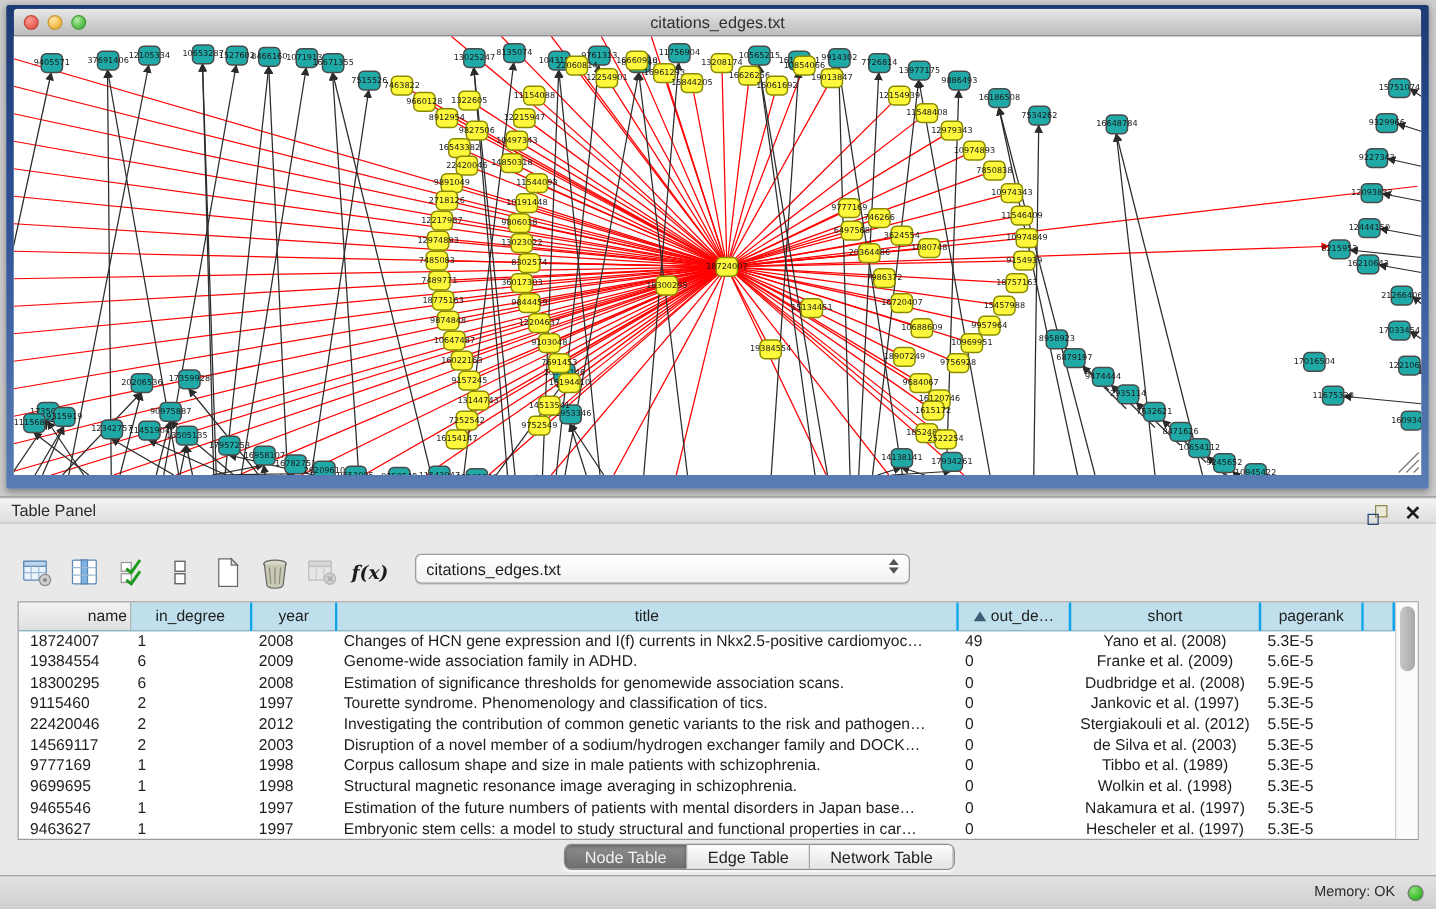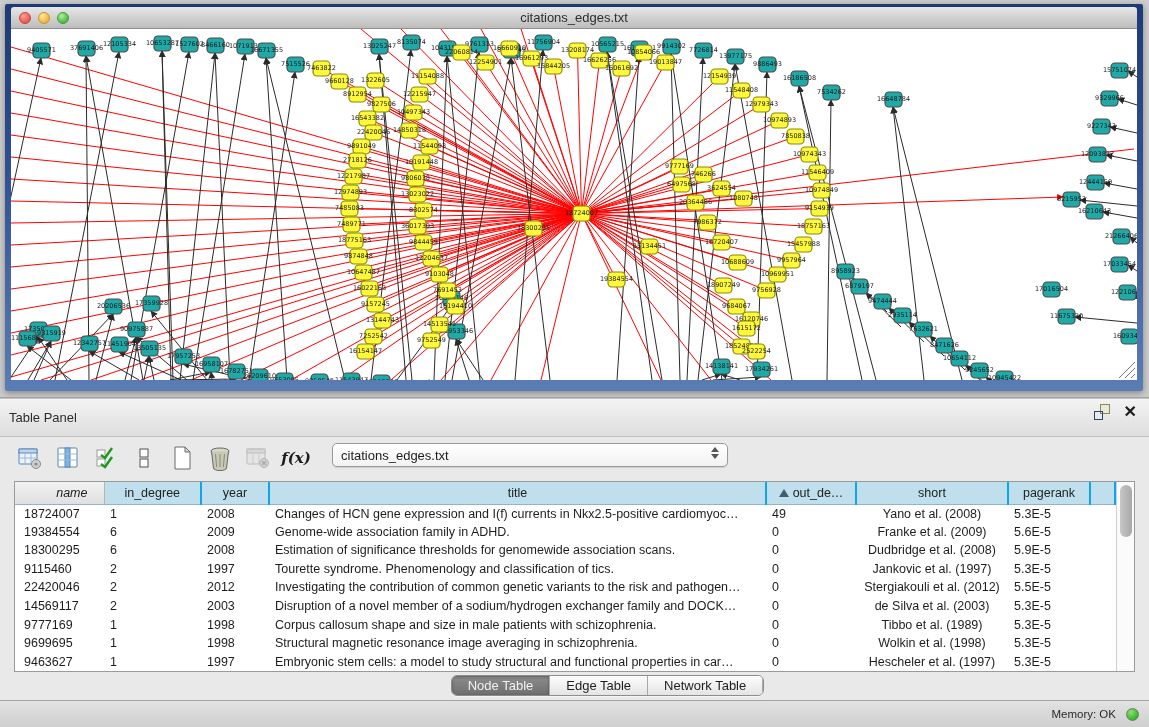--- a/index.html
+++ b/index.html
@@ -22,21 +22,21 @@
   .light.red { background:radial-gradient(circle at 35% 30%,#ff9d94,#ec6a5e 55%,#ce4437); border:1px solid #c64339;}
   .light.yellow { background:radial-gradient(circle at 35% 30%,#ffe9a8,#f5bf4f 55%,#d89e2e); border:1px solid #c9962d;}
   .light.green { background:radial-gradient(circle at 35% 30%,#b6eea4,#61c454 55%,#3f9e35); border:1px solid #3f9e35;}
   #net-canvas { display:block; width:1126px; height:351px; background:#ffffff; }
 
   
   #panel-divider { position:absolute; left:0; top:397px; width:1149px; height:2px;
     background:linear-gradient(180deg,#8f8f8f,#d7d7d7); }
   #table-panel { position:absolute; left:0; top:399px; width:1149px; height:301px;
     background:#e9e9e9; }
-  #panel-header { height:38px; background:linear-gradient(180deg,#f3f3f3,#dedede);
+  #panel-header { height:20px; background:linear-gradient(180deg,#f3f3f3,#dedede);
     border-bottom:1px solid #c2c2c2; position:relative; display:flex; align-items:center; }
   #panel-header .ptitle { font-size:13px; color:#2c2c2c; padding-left:9px; }
   #panel-header .hdr-icons { position:absolute; right:12px; top:5px; display:flex; gap:14px; align-items:center; }
   .float-icon { width:16px; height:16px; position:relative; cursor:default; }
   .float-icon .sq1 { position:absolute; left:0; bottom:0; width:9px; height:9px; border:1px solid #24476e; background:transparent; }
   .float-icon .sq2 { position:absolute; right:0; top:0; width:10px; height:10px; border:1px solid #8f8a55; background:#ece9d8; }
   .close-x { font-size:16px; font-weight:bold; color:#1c1c1c; line-height:16px; }
 
   
   #tp-toolbar { position:absolute; left:14px; top:44px; width:1120px; height:34px;
@@ -52,21 +52,21 @@
   #table-select .spin i.up { border-bottom:5px solid #555; }
   #table-select .spin i.dn { border-top:5px solid #555; }
 
   
   #tbl-wrap { position:absolute; left:14px; top:82px; width:1121px; height:191px;
     background:#ffffff; border:1px solid #9a9a9a; display:flex; }
   #tbl { width:1100px; border-collapse:collapse; table-layout:fixed; font-size:12.5px; color:#1d1d1d; }
   #tbl th { height:22px; font-weight:normal; font-size:12.5px; color:#222;
     background:#bfdfec; border-right:2px solid #0ea5e9; border-bottom:1px solid #8fb5c6;
     text-align:center; overflow:hidden; white-space:nowrap; }
-  #tbl th.gray { background:linear-gradient(180deg,#f2f2f2,#e0e0e0); border-right:1px solid #b5b5b5; text-align:right; padding-right:16px;font-style:italic; }
+  #tbl th.gray { background:linear-gradient(180deg,#f2f2f2,#e0e0e0); border-right:1px solid #b5b5b5; text-align:right; padding-right:2px; }
   #tbl td { height:16.3px; padding:0 6px; overflow:hidden; white-space:nowrap; text-overflow:clip; }
   #tbl td.c-name { padding-left:9px; }
   #tbl td.c-short { text-align:center; }
   .sort-tri { display:inline-block; width:0; height:0; border-left:5px solid transparent;
     border-right:5px solid transparent; border-bottom:8px solid #3a5f74; margin-right:4px;
     transform:translateY(0px); }
   #vscroll { width:19px; border-left:1px solid #cfcfcf; background:#fbfbfb; position:relative; }
   #vscroll .thumb { position:absolute; left:3px; top:3px; width:12px; height:52px;
     background:linear-gradient(90deg,#c7c7c7,#a8a8a8); border-radius:7px; }
 
@@ -807,20 +807,30 @@
               <td class="c-name">9699695</td>
               <td class="c-in_degree">1</td>
               <td class="c-year">1998</td>
               <td class="c-title">Structural magnetic resonance image averaging in schizophrenia.</td>
               <td class="c-out_degree">0</td>
               <td class="c-short">Wolkin et al. (1998)</td>
               <td class="c-pagerank">5.3E-5</td>
               <td class="c-filler"></td>
             </tr>
             <tr>
+              <td class="c-name">9465546</td>
+              <td class="c-in_degree">1</td>
+              <td class="c-year">1997</td>
+              <td class="c-title">Estimation of the future numbers of patients with mental disorders in Japan base…</td>
+              <td class="c-out_degree">0</td>
+              <td class="c-short">Nakamura et al. (1997)</td>
+              <td class="c-pagerank">5.3E-5</td>
+              <td class="c-filler"></td>
+            </tr>
+            <tr>
               <td class="c-name">9463627</td>
               <td class="c-in_degree">1</td>
               <td class="c-year">1997</td>
               <td class="c-title">Embryonic stem cells: a model to study structural and functional properties in car…</td>
               <td class="c-out_degree">0</td>
               <td class="c-short">Hescheler et al. (1997)</td>
               <td class="c-pagerank">5.3E-5</td>
               <td class="c-filler"></td>
             </tr>
           </tbody>

